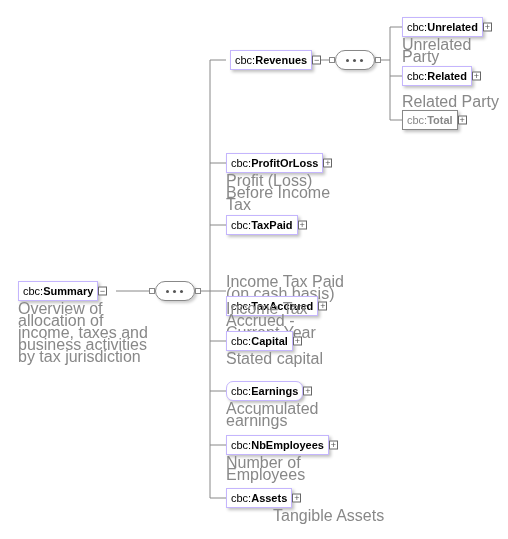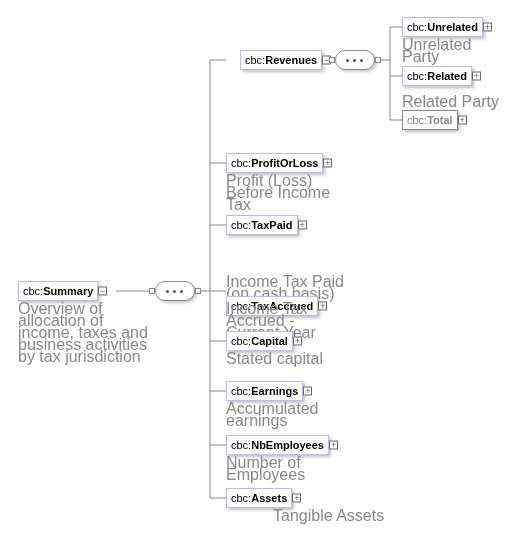--- a/index.html
+++ b/index.html
@@ -132,21 +132,21 @@
     <span class="prefix">cbc:</span><span class="elname">Summary</span>
     <div class="expand">−</div>
   </div>
   <div class="desc" style="left:18px; top:303px; width:130px;">Overview of allocation of income, taxes and business activities by tax jurisdiction</div>
 
   <div class="seqbox" style="left:155px; top:281px;">
     <div class="seq-connector-left"></div>
     <div class="seq-connector-right"></div>
   </div>
 
-  <div class="node" style="left:240px; top:50px;">
+  <div class="node" style="left:230px; top:50px;">
     <span class="prefix">cbc:</span><span class="elname">Revenues</span>
     <div class="expand">−</div>
   </div>
 
   <div class="node" style="left:226px; top:153px;">
     <span class="prefix">cbc:</span><span class="elname">ProfitOrLoss</span>
     <div class="expand">+</div>
   </div>
   <div class="desc" style="left:226px; top:175px; width:120px;">Profit (Loss) Before Income Tax</div>
 
@@ -161,21 +161,21 @@
     <div class="expand">+</div>
   </div>
   <div class="desc" style="left:226px; top:303px; width:120px;">Income Tax Accrued - Current Year</div>
 
   <div class="node" style="left:226px; top:331px;">
     <span class="prefix">cbc:</span><span class="elname">Capital</span>
     <div class="expand">+</div>
   </div>
   <div class="desc" style="left:226px; top:353px; width:120px;">Stated capital</div>
 
-  <div class="node" style="left:226px; top:381px;">
+  <div class="node" style="left:226px; top:381px;border-radius:7px;">
     <span class="prefix">cbc:</span><span class="elname">Earnings</span>
     <div class="expand">+</div>
   </div>
   <div class="desc" style="left:226px; top:403px; width:120px;">Accumulated earnings</div>
 
   <div class="node" style="left:226px; top:435px;">
     <span class="prefix">cbc:</span><span class="elname">NbEmployees</span>
     <div class="expand">+</div>
   </div>
   <div class="desc" style="left:226px; top:457px; width:120px;">Number of Employees</div>

